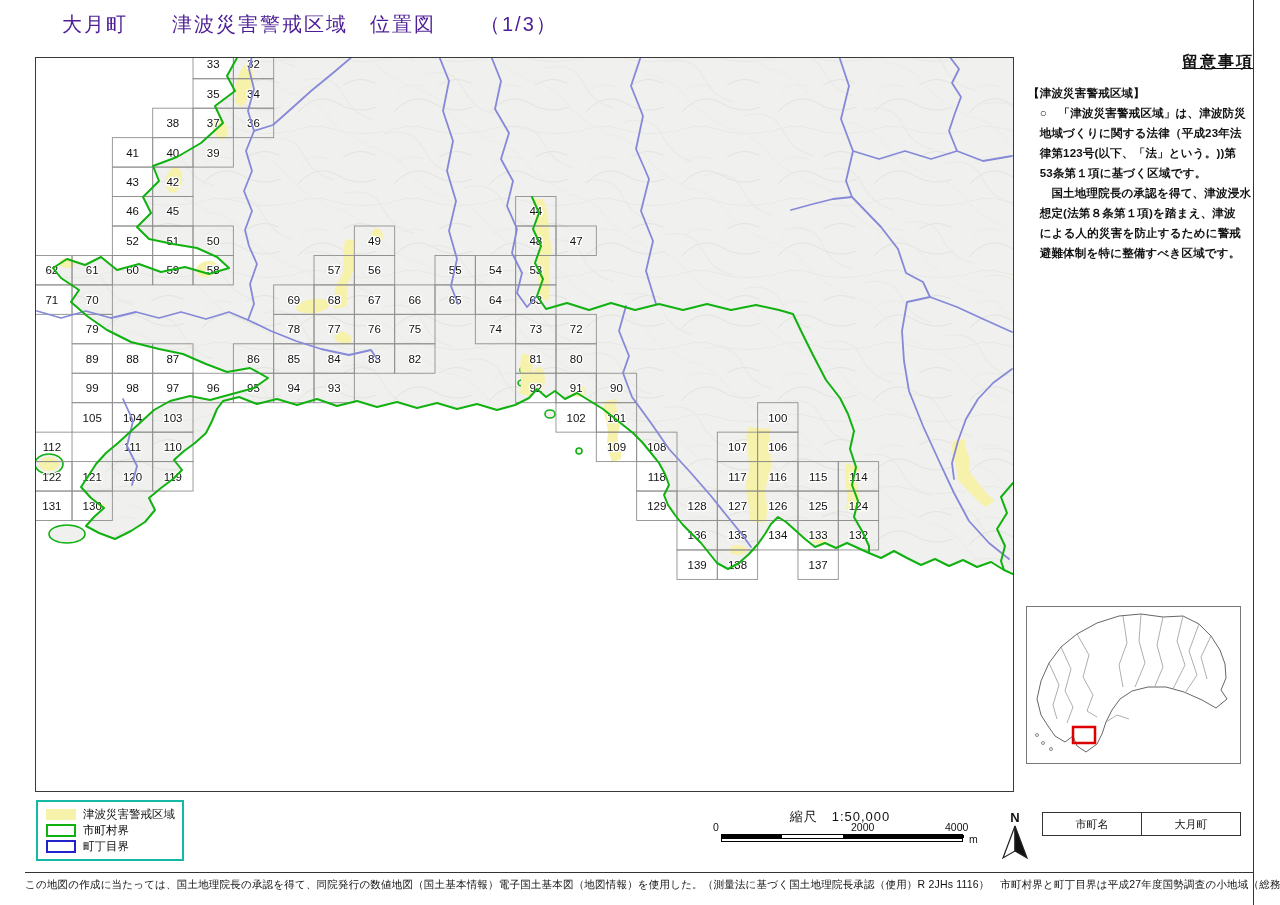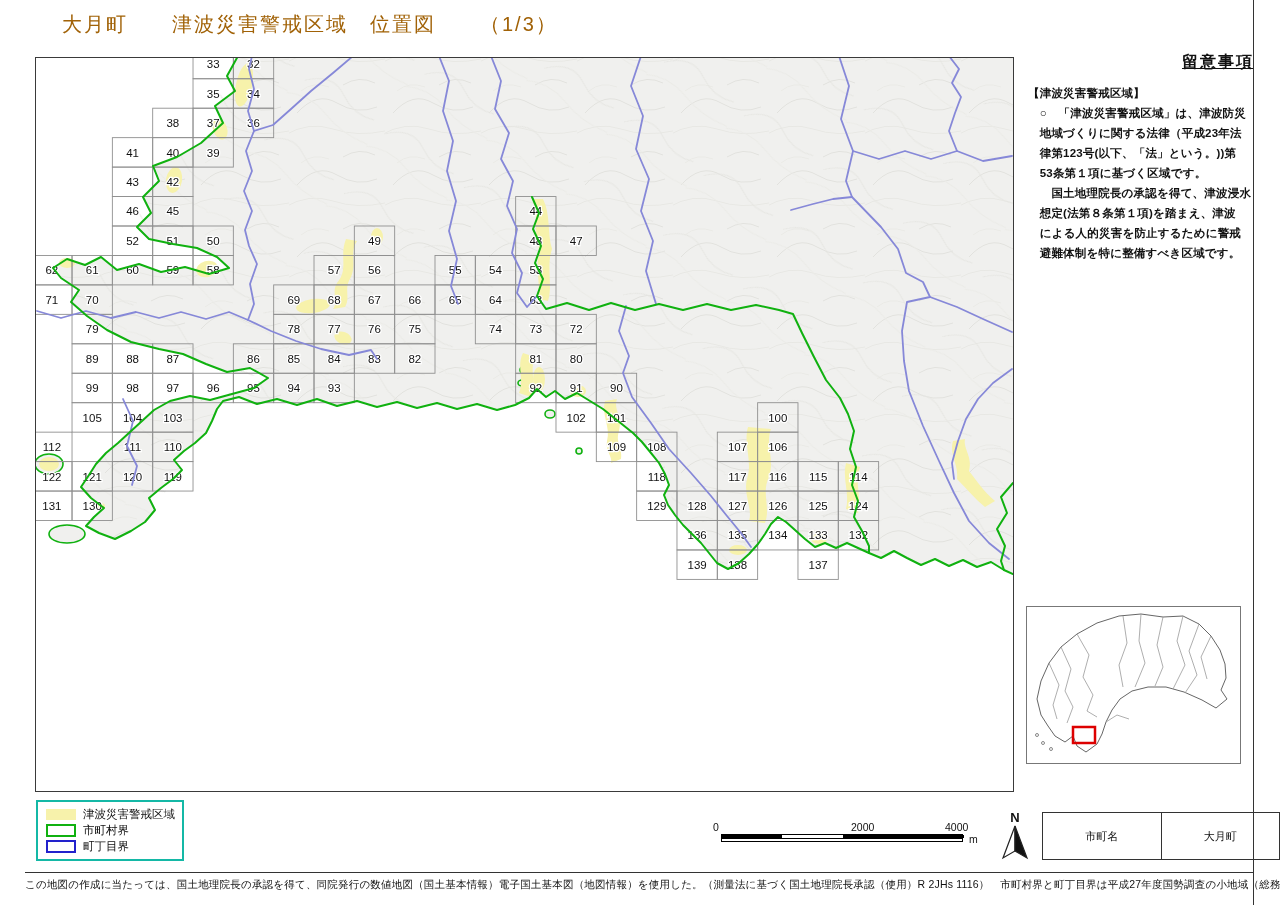--- a/index.html
+++ b/index.html
@@ -1,19 +1,19 @@
 <!DOCTYPE html>
 <html><head>
 <meta charset="utf-8">
 <style>
   html,body{margin:0;padding:0;background:#fff;}
   body{font-family:"Liberation Sans","DejaVu Sans",sans-serif;color:#111;}
   #page{position:relative;width:1280px;height:905px;background:#fff;overflow:hidden;}
 
-  .page-title{position:absolute;left:62px;top:11px;font-size:20px;letter-spacing:2px;color:#a16207;}
+  .page-title{position:absolute;left:62px;top:11px;font-size:20px;letter-spacing:2px;color:#4c1d95;}
 
   .map-frame{position:absolute;left:35px;top:57px;width:977px;height:733px;border:1.5px solid #3a3a3a;background:#fff;overflow:hidden;}
   .map-frame svg{position:absolute;left:0;top:0;}
 
   
   .notes{position:absolute;left:1028px;top:52px;width:226px;}
   .notes-heading{font-size:16px;font-weight:bold;text-decoration:underline;text-align:right;letter-spacing:2px;margin-bottom:10px;}
   .notes-line{font-size:11.5px;line-height:20px;white-space:pre;letter-spacing:0.2px;font-weight:bold;}
 
   
@@ -37,21 +37,21 @@
   .scale-bar .s0{left:0;width:60px;}
   .scale-bar .s1{left:121px;width:121px;}
   .scale-bar .base{position:absolute;left:0;top:3px;width:100%;height:0;border-top:1px solid #000;}
   .scale-unit{position:absolute;left:969px;top:833px;font-size:10.5px;}
 
   .north{position:absolute;left:995px;top:810px;width:40px;height:52px;}
   .north .n-label{position:absolute;left:0;top:0;width:40px;text-align:center;font-size:13px;font-weight:bold;}
 
   
   .info-table{position:absolute;left:1042px;top:812px;border-collapse:collapse;background:#fff;}
-  .info-table td{border:1px solid #333;width:98px;height:22px;text-align:center;font-size:11px;padding:12px;}
+  .info-table td{border:1px solid #333;width:98px;height:22px;text-align:center;font-size:11px;padding:0;}
 
   .footer-rule{position:absolute;left:25px;top:872px;width:1228px;border-top:1px solid #333;}
   .side-rule{position:absolute;left:1253px;top:0;height:905px;border-left:1px solid #333;}
   .footer-text{position:absolute;left:25px;top:878px;width:1245px;font-size:10.5px;letter-spacing:0.2px;white-space:nowrap;}
 </style>
 </head>
 <body>
 
 <div id="page">
 
@@ -404,20 +404,23 @@
     <div class="legend-row">
       <span class="legend-swatch" id="sw1" style="background: rgb(255, 255, 255); border: 2px solid rgb(16, 177, 16); height: 9px; width: 26px;"></span>
       <span class="legend-label">市町村界</span>
     </div>
     <div class="legend-row">
       <span class="legend-swatch" id="sw2" style="background: rgb(255, 255, 255); border: 2px solid rgb(34, 34, 204); height: 9px; width: 26px;"></span>
       <span class="legend-label">町丁目界</span>
     </div>
   </div>
 
+  <div class="scale-title">
+    <span>縮尺</span>　<span>1:50,000</span>
+  </div>
   <div class="scale-ticks">
     <span class="t0">0</span>
     <span class="t1">2000</span>
     <span class="t2">4000</span>
   </div>
   <div class="scale-bar">
     <div class="seg s0"></div>
       <div class="seg s1"></div>
       <div class="base"></div>
   </div>

